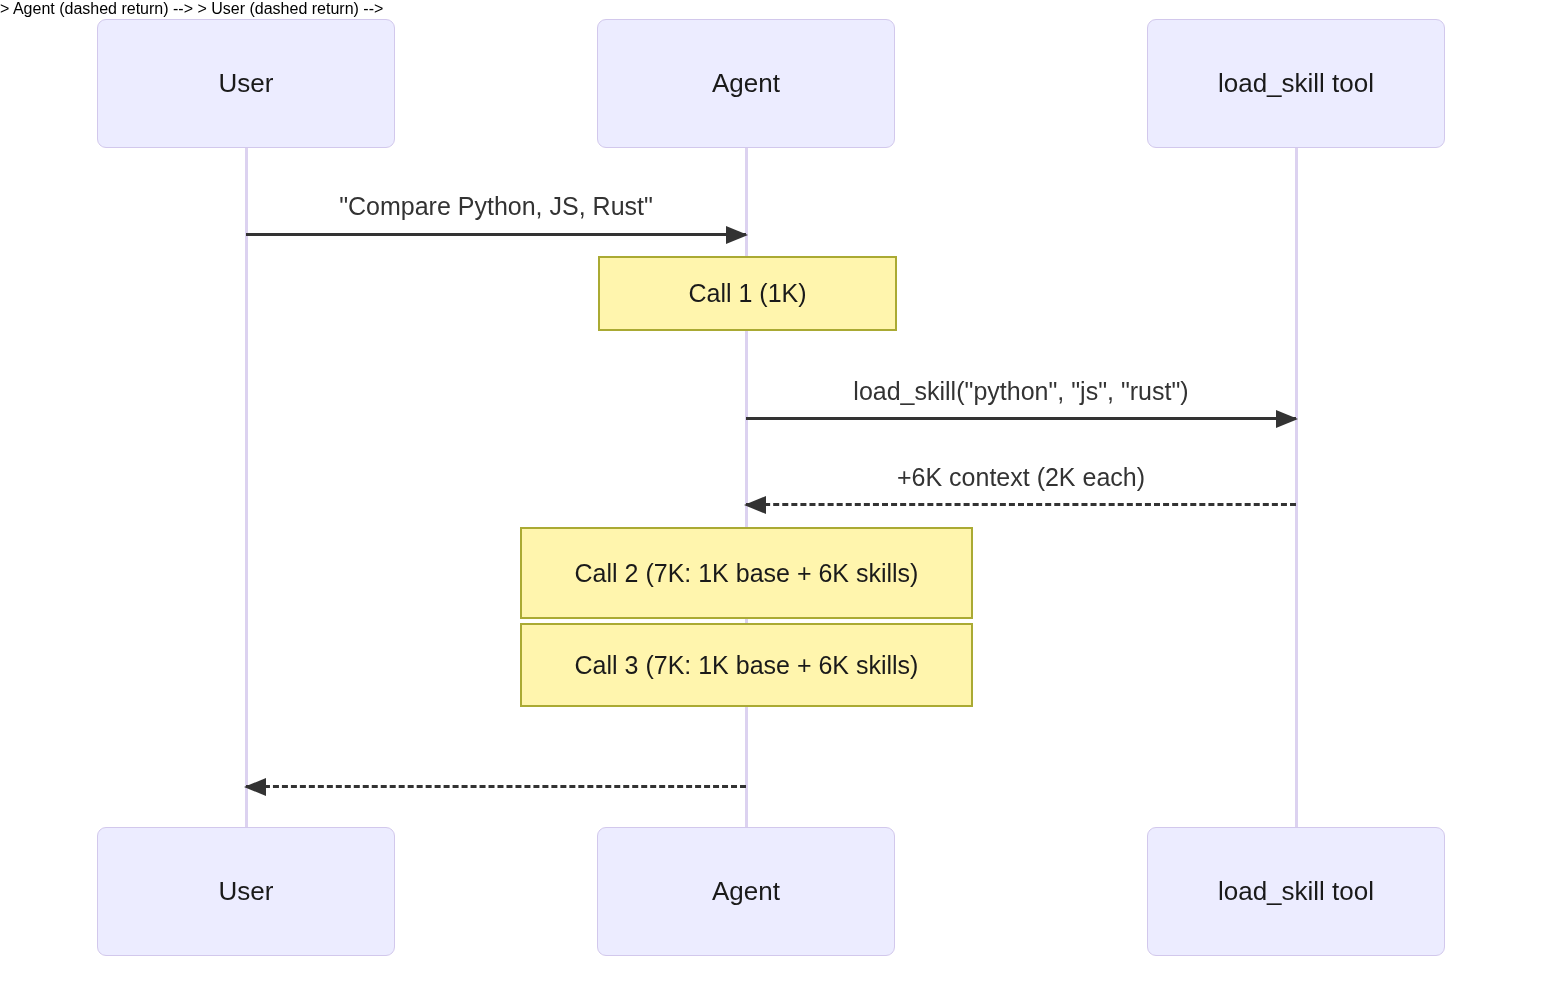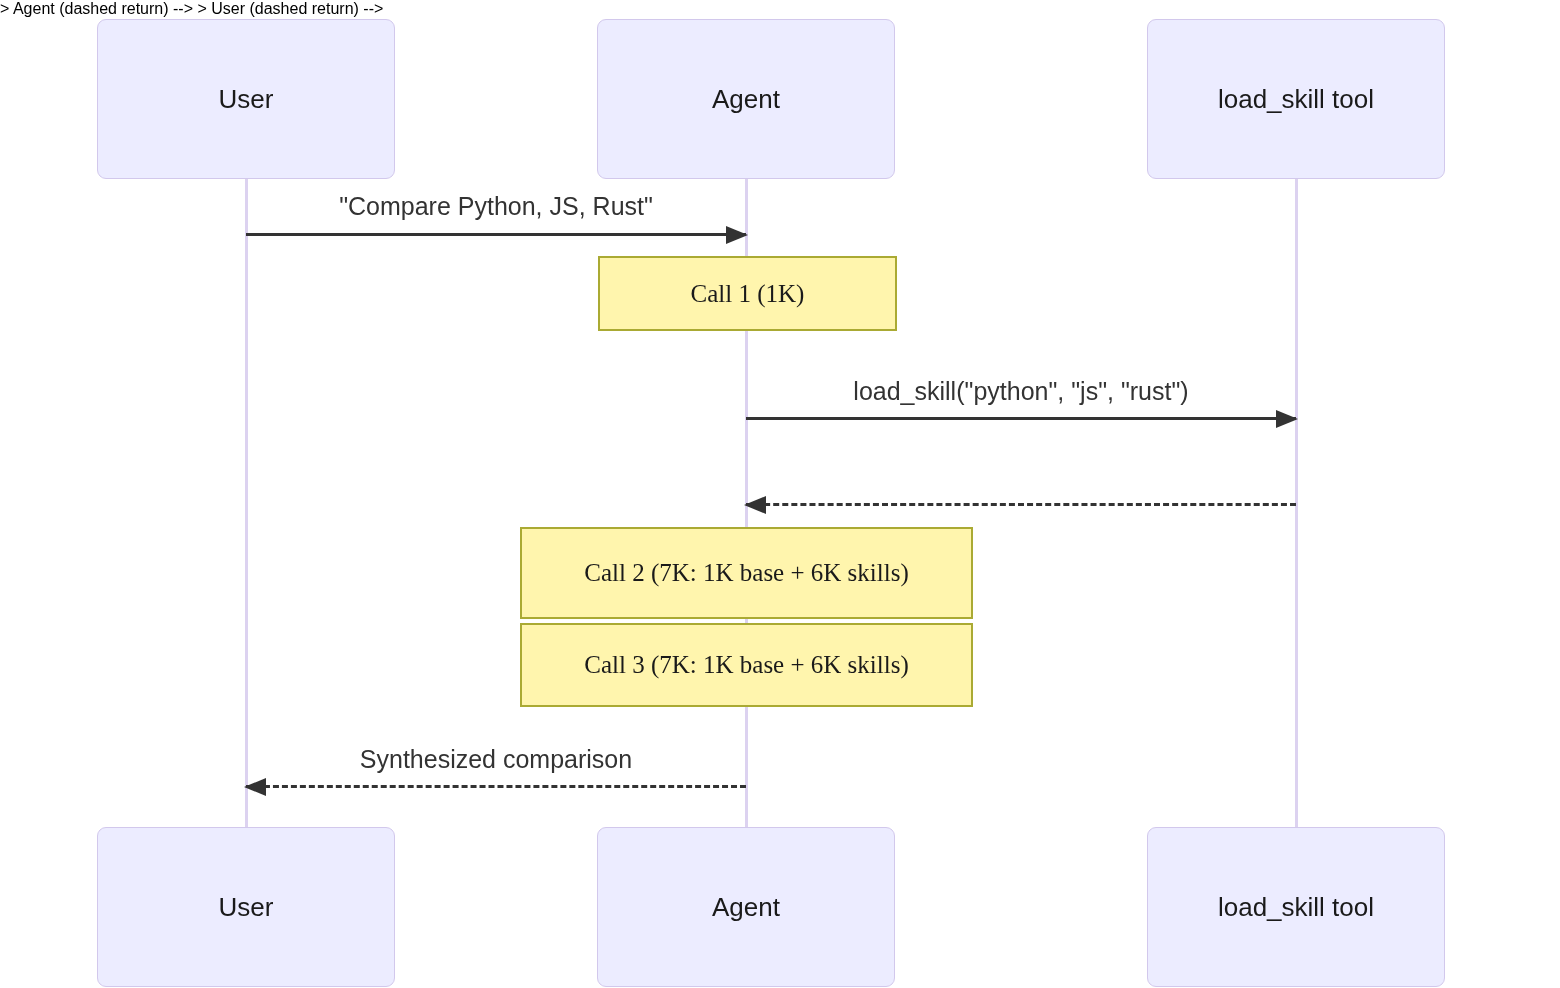--- a/index.html
+++ b/index.html
@@ -17,21 +17,21 @@
     position: relative;
     width: 1560px;
     height: 988px;
     background: #ffffff;
     font-family: "Liberation Sans", sans-serif;
     overflow: hidden;
   }
   .actor {
     position: absolute;
     width: 298px;
-    height: 160px;
+    height: 129px;
     background: var(--actor-fill);
     border: 1.6px solid var(--actor-border);
     border-radius: 9px;
     display: flex;
     align-items: center;
     justify-content: center;
     font-size: 26px;
     color: var(--actor-text);
     box-sizing: border-box;
   }
@@ -45,21 +45,20 @@
   .note {
     position: absolute;
     background: var(--note-fill);
     border: 2px solid var(--note-border);
     display: flex;
     align-items: center;
     justify-content: center;
     font-size: 25px;
     color: var(--actor-text);
     box-sizing: border-box;
-    font-family: Liberation Serif, serif;
   }
   .msg-text {
     position: absolute;
     transform: translateX(-50%);
     font-size: 25px;
     line-height: 32px;
     color: var(--message-text);
     white-space: nowrap;
   }
   .arrow { position: absolute; height: 0; }
@@ -107,36 +106,36 @@
     <span>Call 1 (1K)</span>
   </div>
 
   
   <div class="msg-text" style="left:1021px; top:375px;">load_skill("python", "js", "rust")</div>
   <div class="arrow solid" style="left:746px; top:417px; width:550px;">
     <span class="head right"></span>
   </div>
 
   &gt; Agent (dashed return) --&gt;
+  <div class="msg-text" style="left:1021px; top:461px;">+6K context (2K each)</div>
   <div class="arrow dashed" style="left:746px; top:503px; width:550px;">
     <span class="head left"></span>
   </div>
 
   
   <div class="note" style="left:520px; top:527px; width:453px; height:92px;">
     <span>Call 2 (7K: 1K base + 6K skills)</span>
   </div>
 
   
   <div class="note" style="left:520px; top:623px; width:453px; height:84px;">
     <span>Call 3 (7K: 1K base + 6K skills)</span>
   </div>
 
   &gt; User (dashed return) --&gt;
-  <div class="msg-text" style="left:496px; top:743px;">Synthesized comparison</div>
   <div class="arrow dashed" style="left:246px; top:785px; width:500px;">
     <span class="head left"></span>
   </div>
 
   
   <div class="actor" style="left:97px; top:827px;">
     <span>User</span>
   </div>
   <div class="actor" style="left:597px; top:827px;">
     <span>Agent</span>

